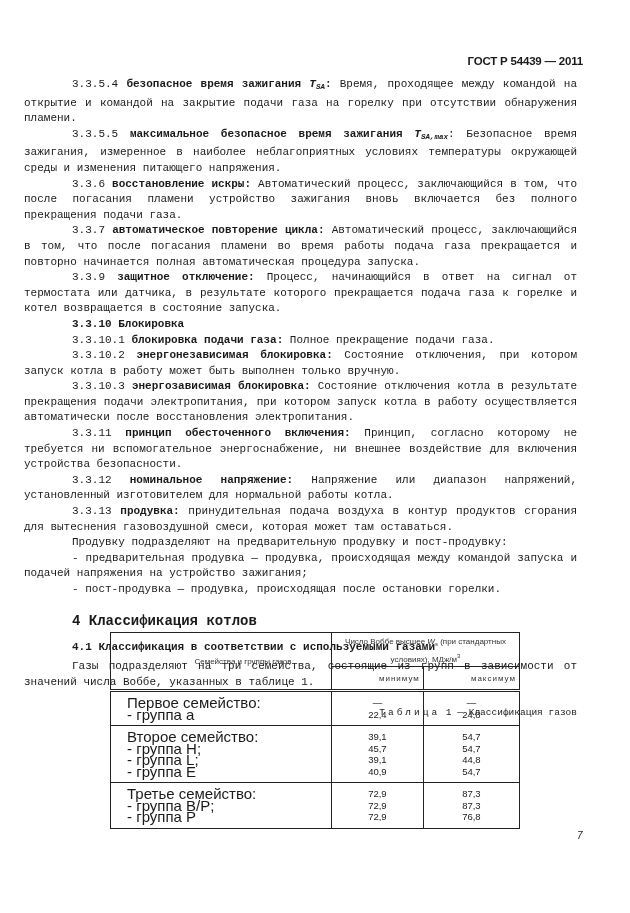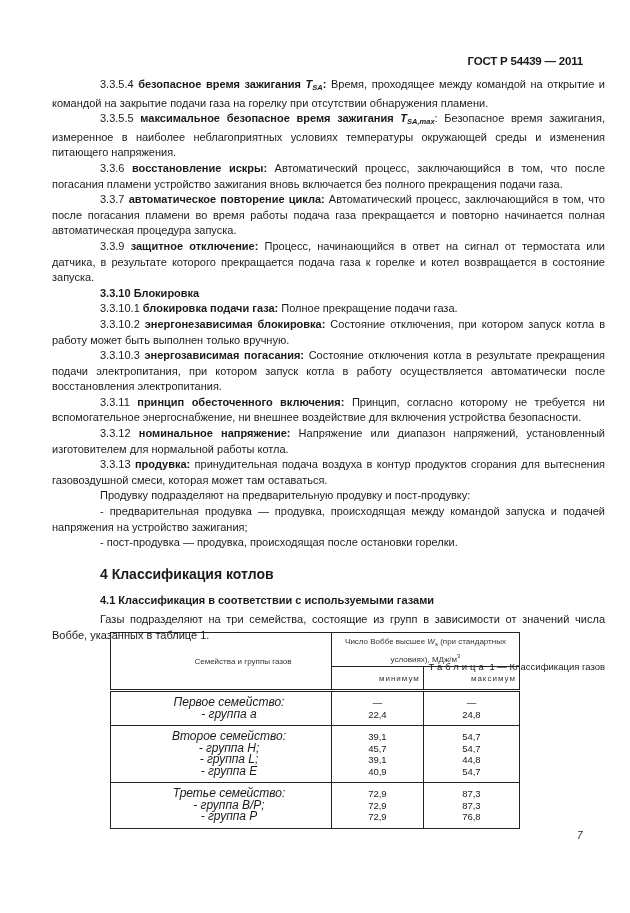--- a/index.html
+++ b/index.html
@@ -5,22 +5,22 @@
   html, body { margin: 0; padding: 0; background: #ffffff; }
   body {
     width: 630px; height: 913px; position: relative; overflow: hidden;
     font-family: "Liberation Sans", sans-serif; color: #1a1a1a;
   }
   .header-code {
     position: absolute; top: 55px; right: 47px;
     font-weight: bold; font-size: 11.5px; letter-spacing: -0.2px;
   }
   .content {
-    position: absolute; left: 52px; top: 77px; width: 553px;
-    font-size: 11px; line-height: 15.6px;
+    position: absolute; left: 24px; top: 77px; width: 553px;
+    font-size: 11px; line-height: 15.6px; font-family: Liberation Mono, monospace;
   }
   .p { margin: 0; text-align: justify; text-indent: 48px; }
   .p b { font-weight: bold; }
   .sub { font-size: 7.5px; vertical-align: -2px; font-weight: bold; font-style: italic; }
   .ital { font-style: italic; font-weight: bold; }
   .section-title {
     font-weight: bold; font-size: 14px; margin: 14px 0 0 0; text-indent: 48px; line-height: 18px;
   }
   .subsection-title {
     font-weight: bold; font-size: 11px; margin: 10px 0 4px 0; text-indent: 48px;
@@ -37,21 +37,21 @@
     border: 1px solid #222; padding: 0; font-weight: normal;
   }
   table.gas th { font-size: 8px; color: #333; padding-left: 44px; }
   .h-group { width: 176px; height: 56px; text-align: center; vertical-align: middle; }
   .h-wobbe { height: 31px; text-align: center; line-height: 12px; padding: 2px 6px 0 6px !important; }
   .h-wobbe .w { font-style: italic; }
   .h-wobbe .wsub { font-size: 6px; vertical-align: -2px; }
   .h-wobbe sup { font-size: 6px; }
   .h-minmax { height: 22px; text-align: center; letter-spacing: 1px; }
   tr.dbl td { border-top: 3px double #222; }
-  .grp { text-align: center; vertical-align: top; padding: 5px 0 5px 16px !important; line-height: 11.5px; font-size: 12px; font-style: italic; }
+  .grp { text-align: left; vertical-align: top; padding: 5px 0 5px 16px !important; line-height: 11.5px; font-size: 15px; }
   .val { text-align: center; vertical-align: top; padding: 5px 0 5px 0 !important; line-height: 11.5px; font-size: 9.5px; }
   .line { display: block; }
   .page-number {
     position: absolute; left: 577px; top: 830px; font-size: 10px; font-style: italic;
   }
 </style>
 </head>
 <body>
 
 <div class="header-code">ГОСТ Р 54439 — 2011</div>
@@ -95,21 +95,21 @@
     <b>блокировка подачи газа:</b><span> Полное прекращение подачи газа.</span>
   </p>
 
   <p class="p">
     <span>3.3.10.2</span>
     <b>энергонезависимая блокировка:</b><span> Состояние отключения, при котором запуск котла в работу может быть выполнен только вручную.</span>
   </p>
 
   <p class="p">
     <span>3.3.10.3</span>
-    <b>энергозависимая погасания:</b><span> Состояние отключения котла в результате прекращения подачи электропитания, при котором запуск котла в работу осуществляется автоматически после восстановления электропитания.</span>
+    <b>энергозависимая блокировка:</b><span> Состояние отключения котла в результате прекращения подачи электропитания, при котором запуск котла в работу осуществляется автоматически после восстановления электропитания.</span>
   </p>
 
   <p class="p">
     <span>3.3.11</span>
     <b>принцип обесточенного включения:</b><span> Принцип, согласно которому не требуется ни вспомогательное энергоснабжение, ни внешнее воздействие для включения устройства безопасности.</span>
   </p>
 
   <p class="p">
     <span>3.3.12</span>
     <b>номинальное напряжение:</b><span> Напряжение или диапазон напряжений, установленный изготовителем для нормальной работы котла.</span>

